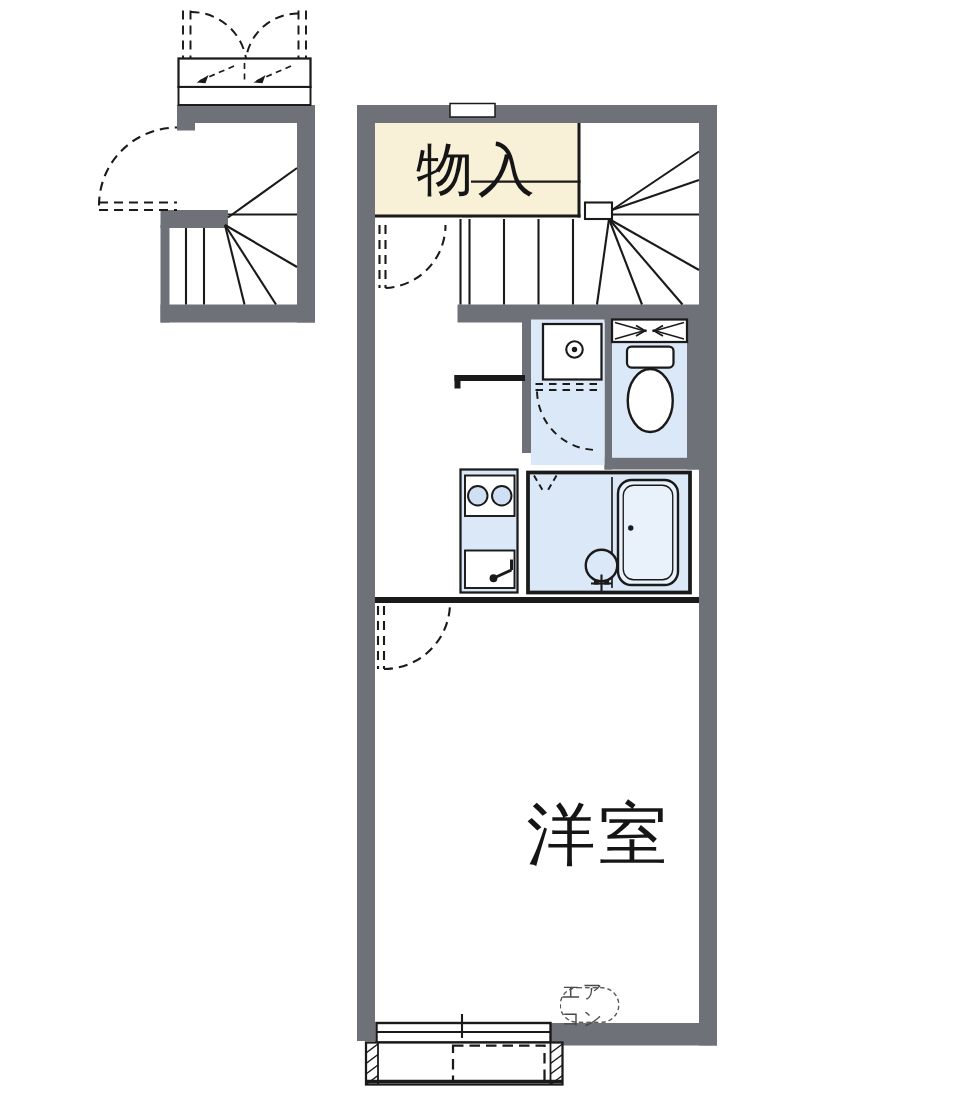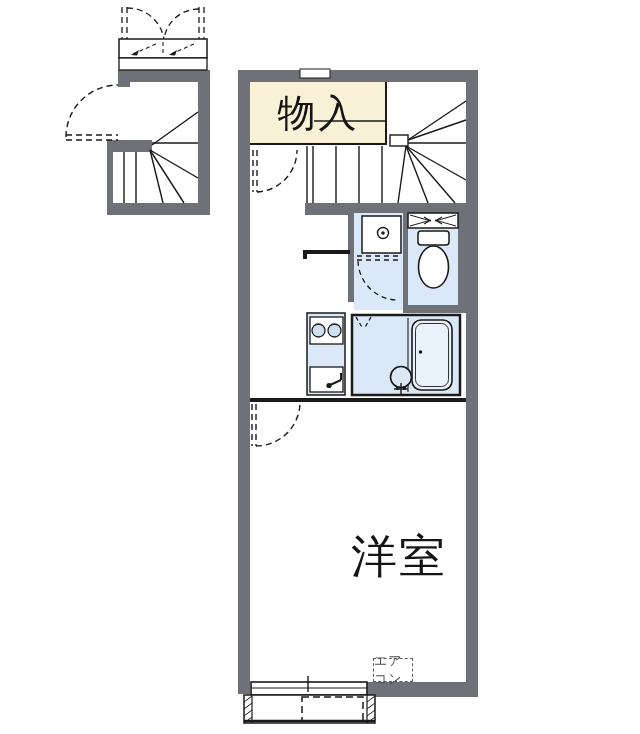--- a/index.html
+++ b/index.html
@@ -5,21 +5,21 @@
   html,body{margin:0;padding:0;background:#ffffff;}
   #canvas{
     position:relative;width:640px;height:734px;background:#ffffff;overflow:hidden;
     font-family:"Liberation Sans","DejaVu Sans",sans-serif;
   }
   .wall{position:absolute;background:#6e7278;}
   .room{position:absolute;}
   .fill-cream{background:#f8f1d8;}
   .fill-blue{background:#dbe8f7;}
   svg.overlay{position:absolute;left:0;top:0;width:640px;height:734px;}
-  .label{position:absolute;display:flex;align-items:center;justify-content:center;color:#151515;}
+  .label{position:absolute;display:flex;align-items:center;justify-content:center;color:#151515;border-radius:15px;}
   .label-closet{left:250px;top:82px;width:137px;height:62px;font-size:38px;letter-spacing:3px;font-weight:500;}
   .label-room{left:250px;top:524px;width:216px;height:66px;font-size:46px;letter-spacing:2px;font-weight:500;margin-left:41px;}
   .label-aircon{
     left:373px;top:658px;width:40px;height:24px;font-size:13px;color:#4a4a4a;
     border:1.6px dashed #5a5a5a;box-sizing:border-box;letter-spacing:1px;background:#fff;
   }
   .thinline{position:absolute;background:#1a1a1a;}
 </style>
 </head>
 <body>

